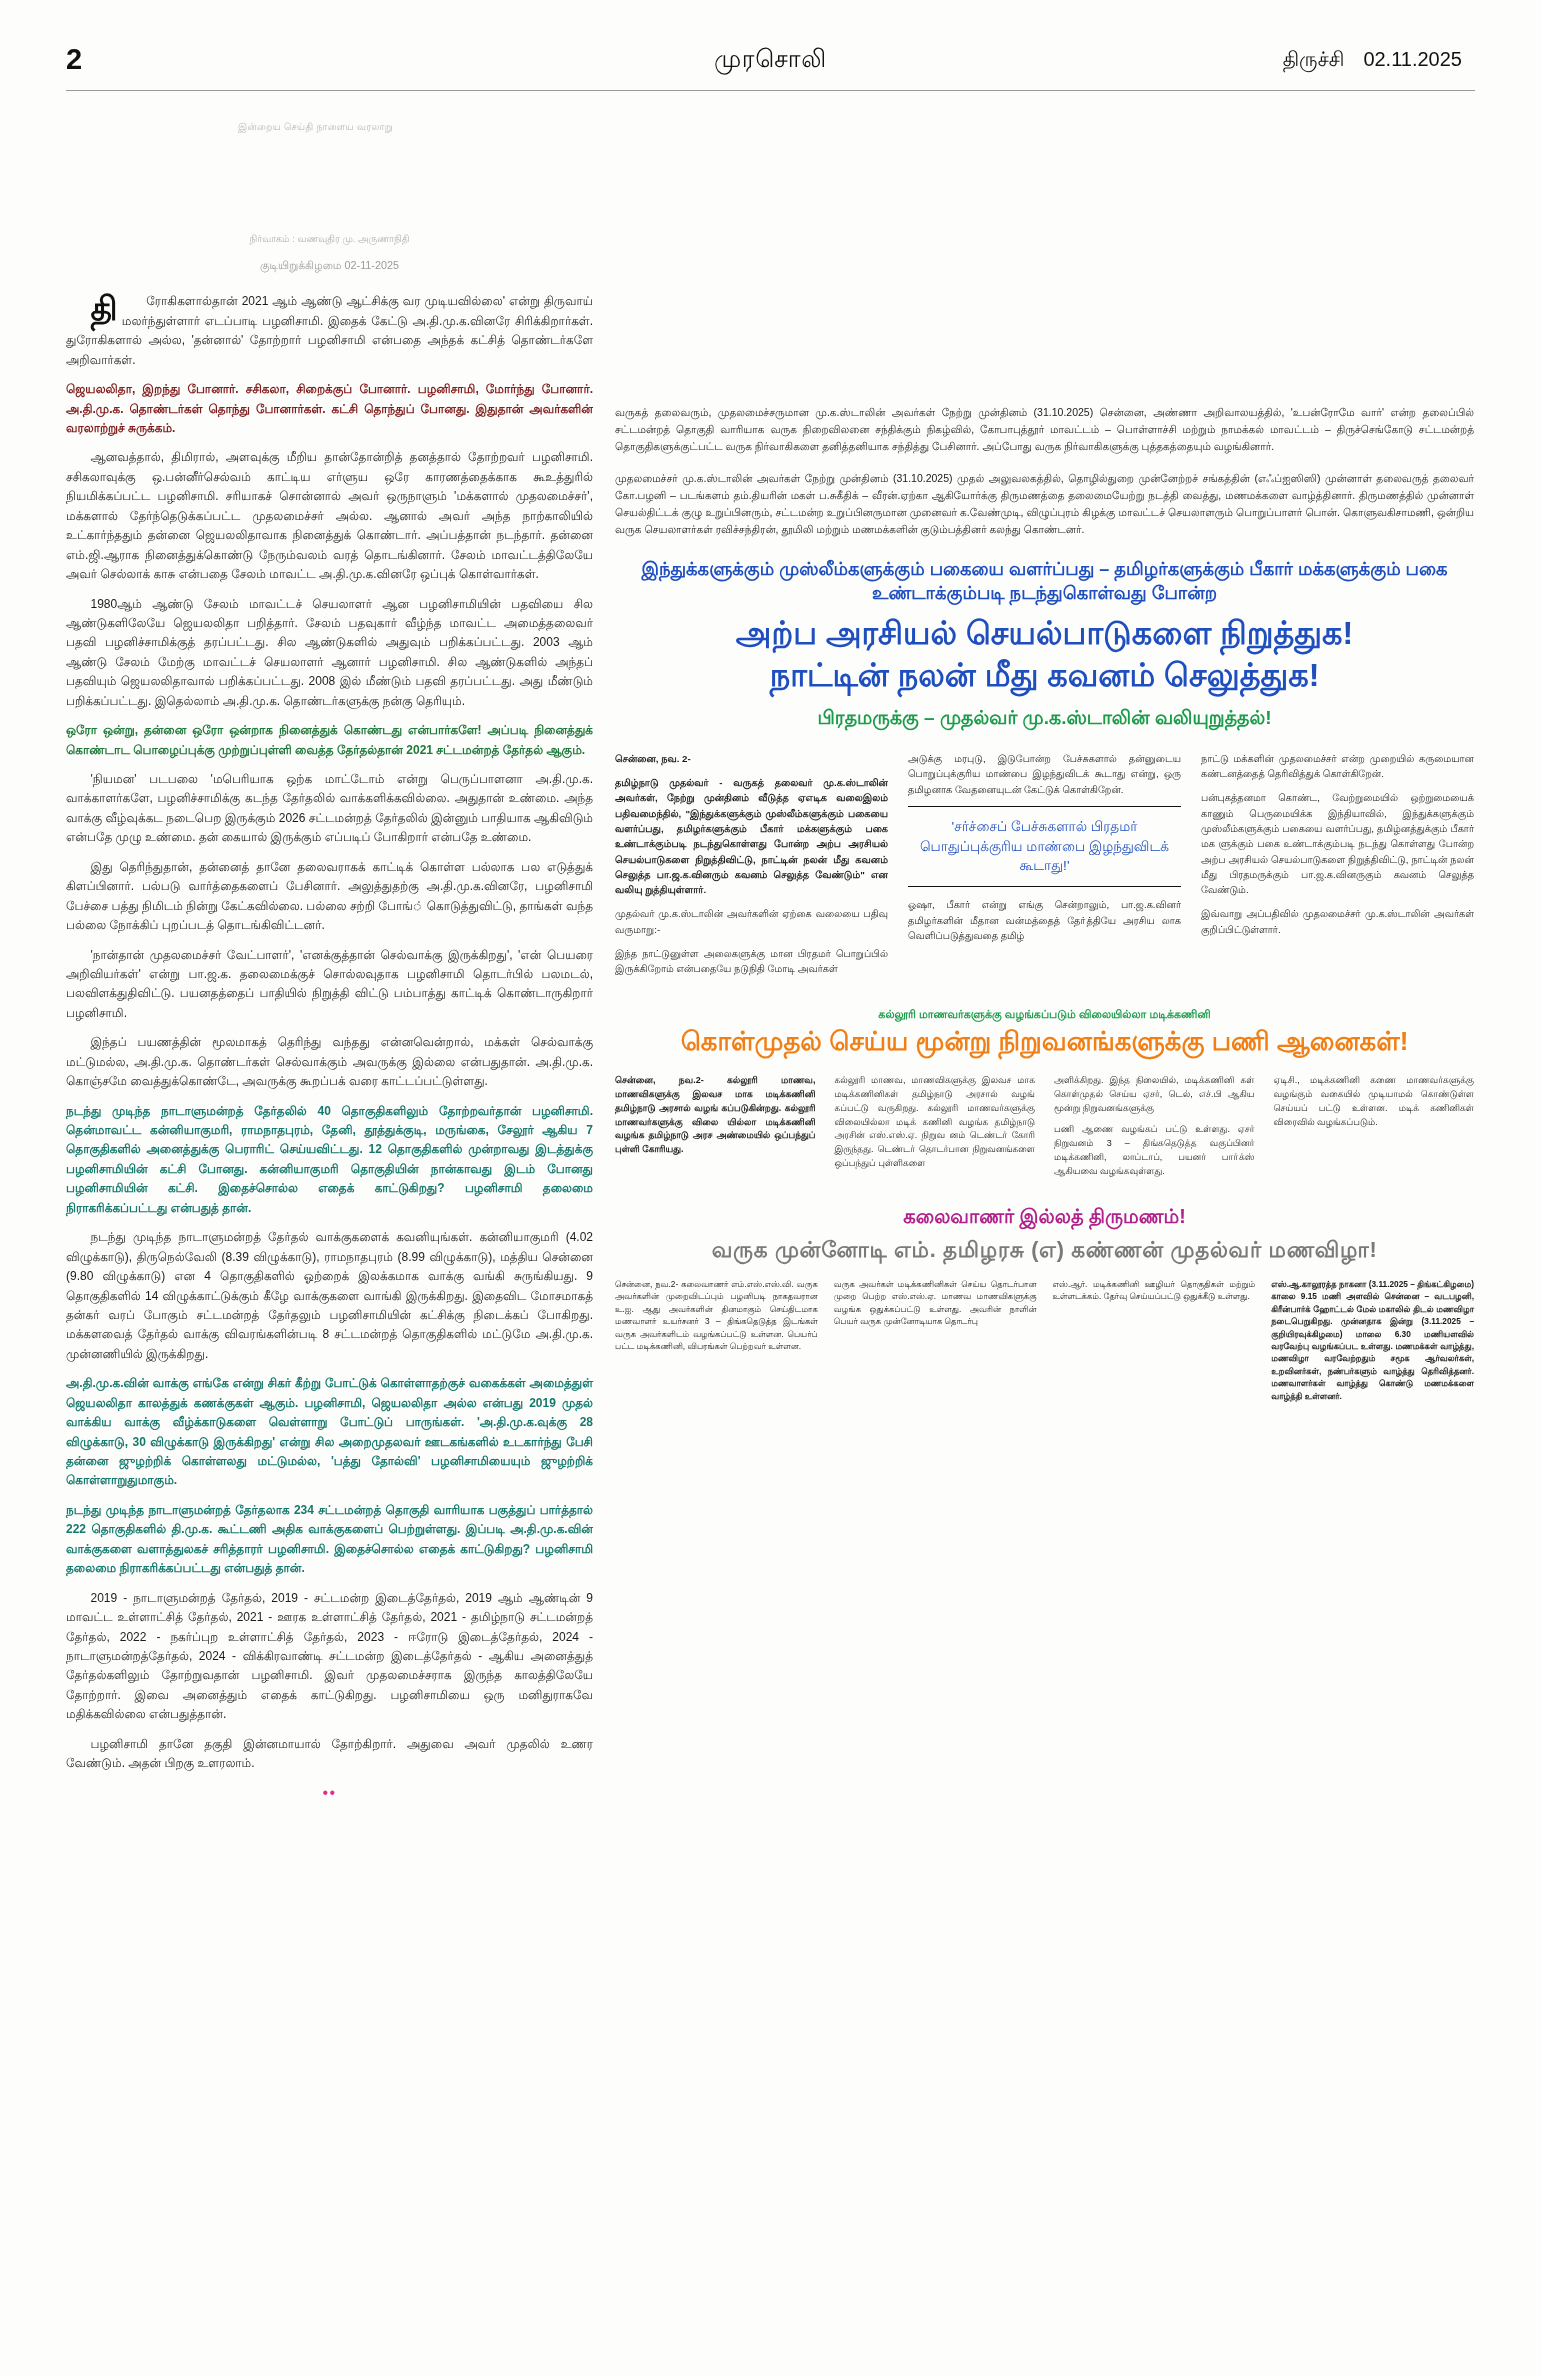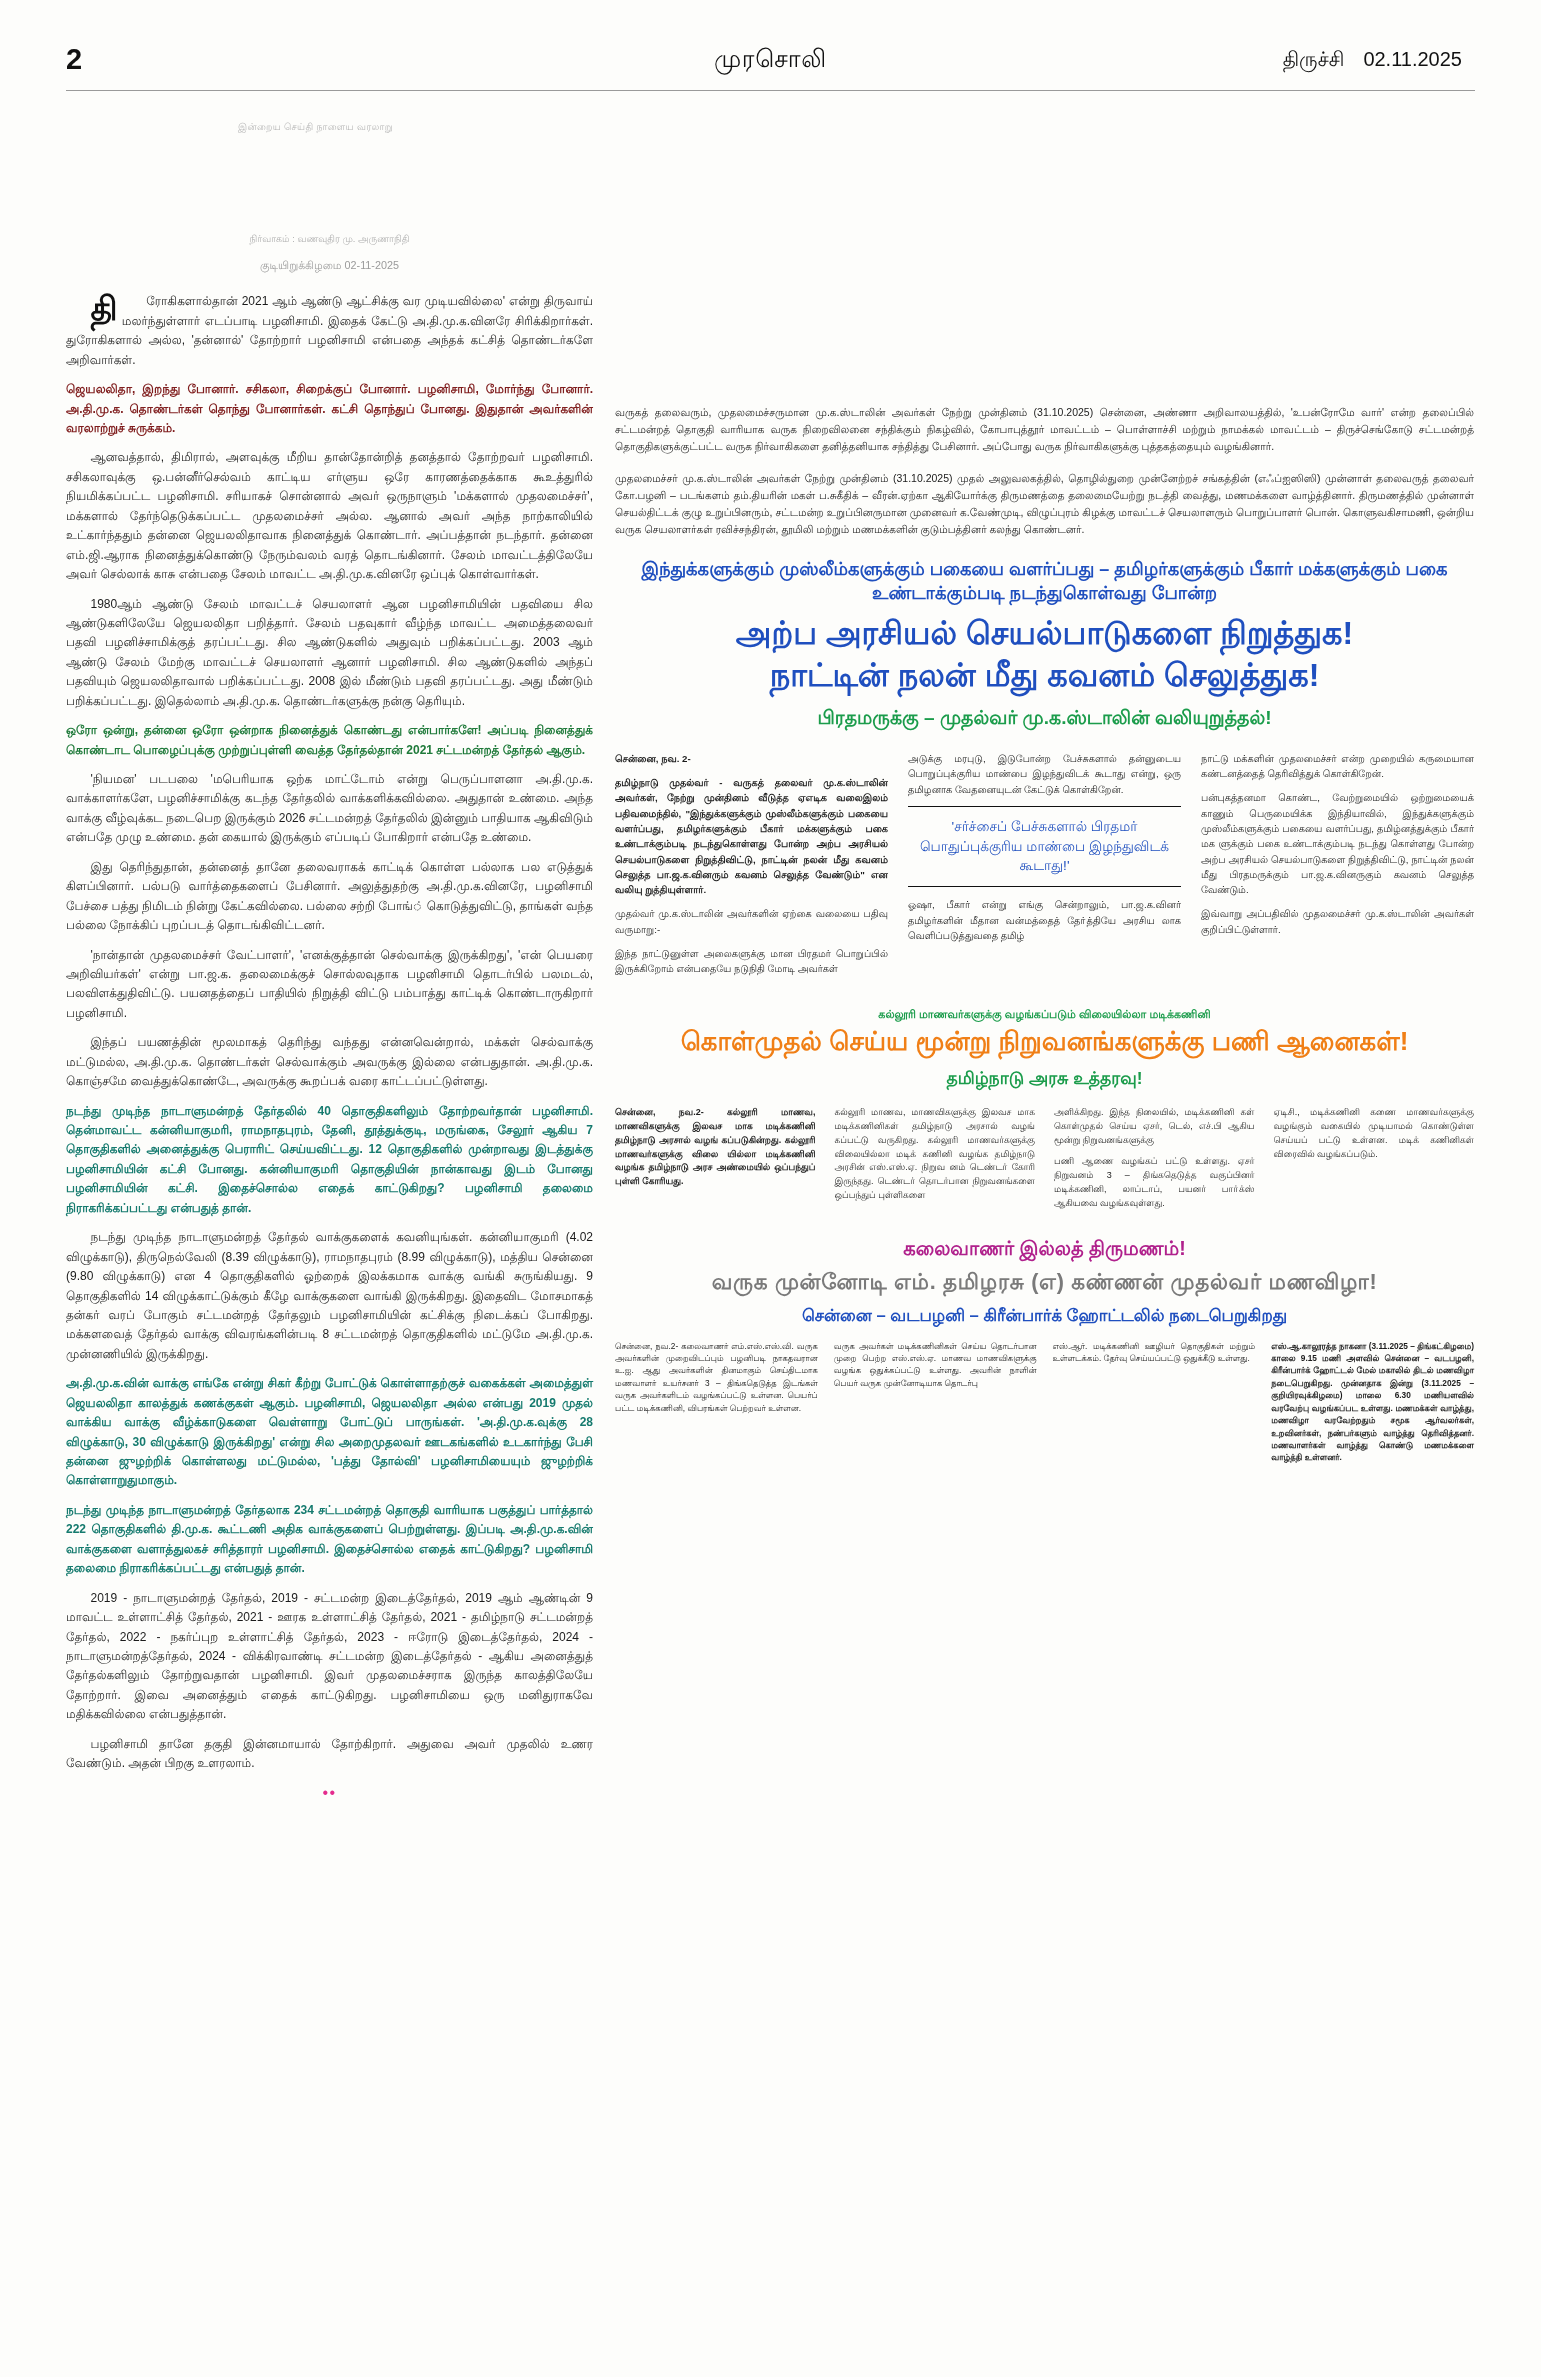--- a/index.html
+++ b/index.html
@@ -188,21 +188,20 @@
       <div class="c">
         <p>நாட்டு மக்களின் முதலமைச்சர் என்ற முறையில் கருமையான கண்டனத்தைத் தெரிவித்துக் கொள்கிறேன்.</p>
         <p>பன்புகத்தனமா கொண்ட, வேற்றுமையில் ஒற்றுமையைக் காணும் பெருமையிக்க இந்தியாவில், இந்துக்களுக்கும் முஸ்லீம்களுக்கும் பகையை வளர்ப்பது, தமிழ்னத்துக்கும் பீகார் மக ளுக்கும் பகை உண்டாக்கும்படி நடந்து கொள்ளது போன்ற அற்ப அரசியல் செயல்பாடுகளை நிறுத்திவிட்டு, நாட்டின் நலன் மீது பிரதமருக்கும் பா.ஜ.க.வினருகும் கவனம் செலுத்த வேண்டும்.</p>
         <p>இவ்வாறு அப்பதிவில் முதலமைச்சர் மு.க.ஸ்டாலின் அவர்கள் குறிப்பிட்டுள்ளார்.</p>
       </div>
     </div>
 
     <div class="sec2">
       <div class="sec2-l1">கல்லூரி மாணவர்களுக்கு வழங்கப்படும் விலையில்லா மடிக்கணினி</div>
       <div class="sec2-l2">கொள்முதல் செய்ய மூன்று நிறுவனங்களுக்கு பணி ஆனைகள்!</div>
-      <div class="sec2-l3">தமிழ்நாடு அரசு உத்தரவு!</div>
     </div>
 
     <div class="bot-cols">
       <div class="c">
         <p class="b tiny">சென்னை, நவ.2- கல்லூரி மாணவ, மாணவிகளுக்கு இலவச மாக மடிக்கணினி தமிழ்நாடு அரசால் வழங் கப்படுகின்றது. கல்லூரி மாணவர்களுக்கு விலை யில்லா மடிக்கணினி வழங்க தமிழ்நாடு அரச அண்மையில் ஒப்பந்துப் புள்ளி கோரியது.</p>
       </div>
       <div class="c">
         <p class="tiny">கல்லூரி மாணவ, மாணவிகளுக்கு இலவச மாக மடிக்கணினிகள் தமிழ்நாடு அரசால் வழங் கப்பட்டு வருகிறது. கல்லூரி மாணவர்களுக்கு விலையில்லா மடிக் கணினி வழங்க தமிழ்நாடு அரசின் எஸ்.எஸ்.ஏ. நிறுவ னம் டெண்டர் கோரி இருந்தது. டெண்டர் தொடர்பான நிறுவனங்களை ஒப்பந்துப் புள்ளிகளை</p>
       </div>
       <div class="c">
@@ -210,21 +209,20 @@
         <p class="tiny">பணி ஆணை வழங்கப் பட்டு உள்ளது. ஏசர் நிறுவனம் 3 – திங்கதெடுத்த வகுப்பினர் மடிக்கணினி, லாப்டாப், பயனர் பாா்க்ஸ் ஆகியவை வழங்கவுள்ளது.</p>
       </div>
       <div class="c">
         <p class="tiny">ஏடிசி., மடிக்கணினி கணை மாணவர்களுக்கு வழங்கும் வகையில் முடியாமல் கொண்டுள்ள செய்யப் பட்டு உள்ளன. மடிக் கணினிகள் விரைவில் வழங்கப்படும்.</p>
       </div>
     </div>
 
     <div class="sec3">
       <div class="sec3-l1">கலைவாணர் இல்லத் திருமணம்!</div>
       <div class="sec3-l2">வருக முன்னோடி எம். தமிழரசு (எ) கண்ணன் முதல்வர் மணவிழா!</div>
-      <div class="sec3-l3">சென்னை – வடபழனி – கிரீன்பார்க் ஹோட்டலில் நடைபெறுகிறது</div>
     </div>
 
     <div class="bot4">
       <div class="c">
         <p>சென்னை, நவ.2- கலைவாணர் எம்.எஸ்.எஸ்.வி. வருக அவர்களின் முறைவிடப்பும் பழனிபடி நாகதவரான உ.ஐ. ஆது அவர்களின் தினமாகும் செய்திடமாக மணவாளர் உயர்சனர் 3 – திங்கதெடுத்த இடங்கள் வருக அவர்களிடம் வழங்கப்பட்டு உள்ளன. பெயர்ப் பட்ட மடிக்கணினி, விபரங்கள் பெற்றவர் உள்ளன.</p>
       </div>
       <div class="c">
         <p>வருக அவர்கள் மடிக்கணினிகள் செய்ய தொடர்பான முறை பெற்ற எஸ்.எஸ்.ஏ. மாணவ மாணவிகளுக்கு வழங்க ஒதுக்கப்பட்டு உள்ளது. அவரின் நாளின் பெயர் வருக முன்னோடியாக தொடர்பு</p>
       </div>
       <div class="c">

